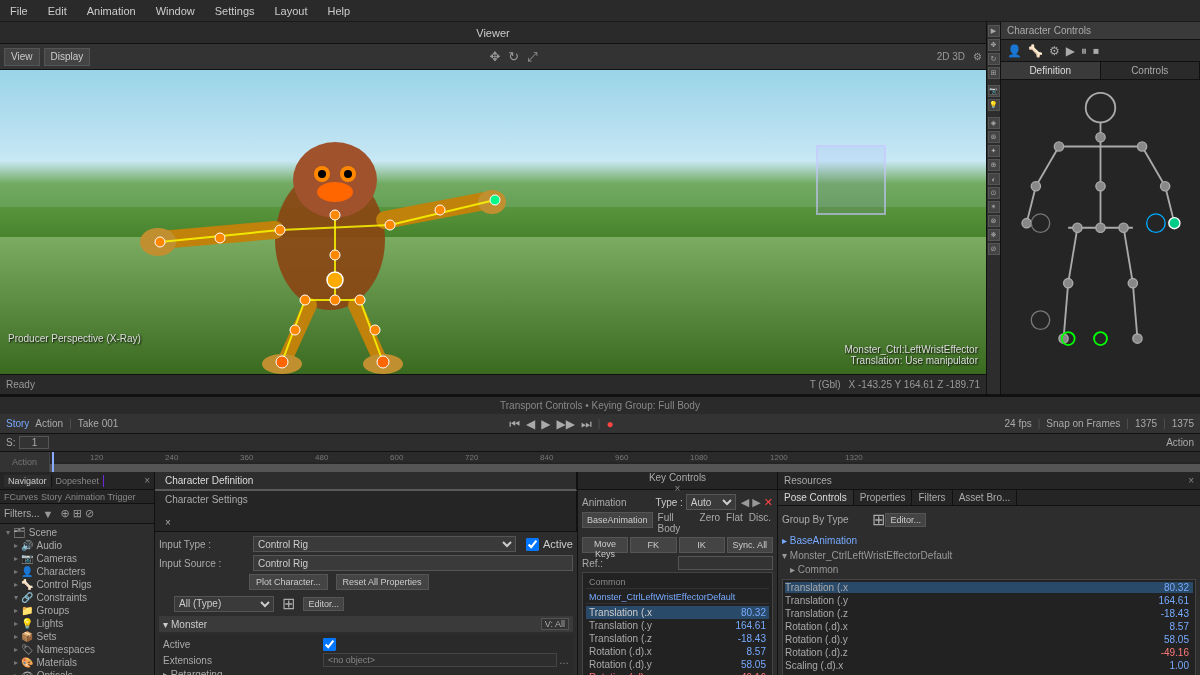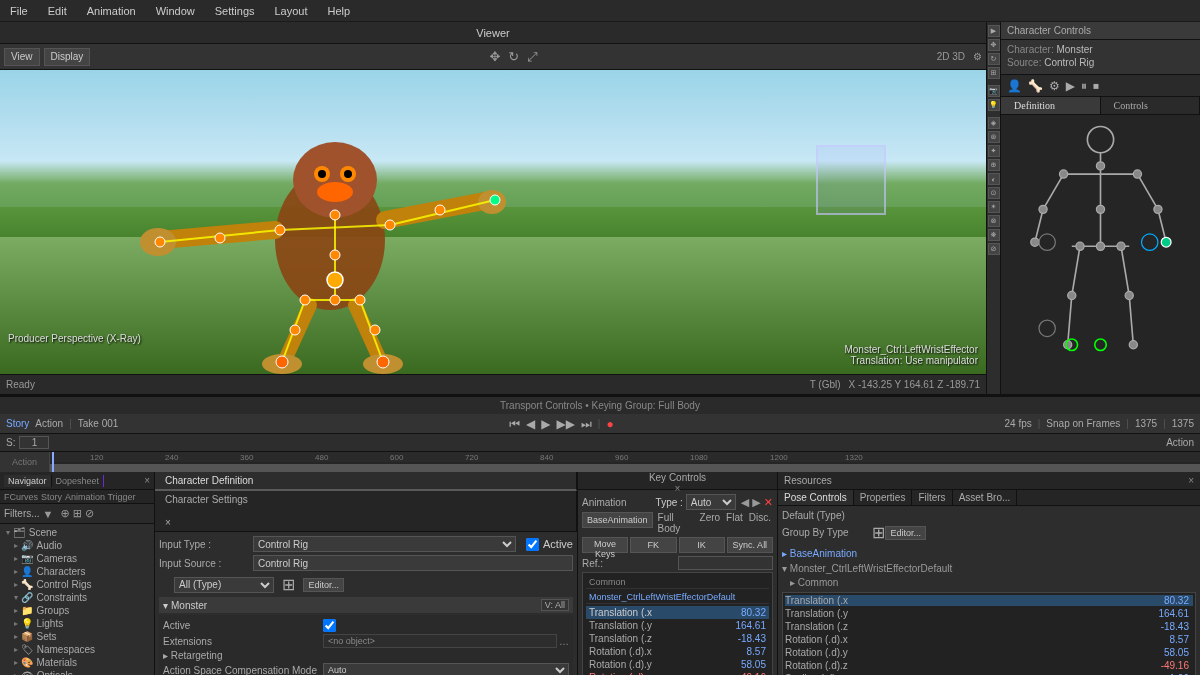--- a/index.html
+++ b/index.html
@@ -32,21 +32,21 @@
     #viewer-statusbar { height: 20px; background: #2a2a2a; display: flex; align-items: center; padding: 0 6px; font-size: 10px; color: #999; border-top: 1px solid #111; }
 
     
     #right-panel { width: 200px; background: #2d2d2d; display: flex; flex-direction: column; border-left: 1px solid #111; }
     #right-panel-header { height: 18px; background: #3a3a3a; display: flex; align-items: center; padding: 0 6px; font-size: 10px; color: #aaa; border-bottom: 1px solid #111; }
     #char-info { padding: 4px 6px; background: #333; border-bottom: 1px solid #111; }
     #char-info div { font-size: 10px; color: #bbb; margin-bottom: 2px; }
     #char-toolbar { height: 22px; background: #2a2a2a; display: flex; align-items: center; padding: 0 4px; gap: 2px; border-bottom: 1px solid #111; }
     #char-toolbar span { font-size: 14px; color: #aaa; cursor: pointer; padding: 0 2px; }
     #char-tabs { display: flex; background: #2a2a2a; border-bottom: 1px solid #111; }
-    #char-tabs span { flex: 1; text-align: left; padding: 3px 13px; font-size: 10px; color: #aaa; cursor: pointer; border-right: 1px solid #111; font-family: Liberation Serif, serif; }
+    #char-tabs span { flex: 1; text-align: center; padding: 3px 13px; font-size: 10px; color: #aaa; cursor: pointer; border-right: 1px solid #111; }
     #char-tabs span.active { background: #3a3a3a; color: #ddd; }
     #char-skeleton { flex: 1; background: #252525; position: relative; overflow: hidden; }
     #char-skeleton svg { width: 100%; height: 100%; }
 
     
     #timeline-section { height: 80px; background: #2a2a2a; border-top: 2px solid #111; display: flex; flex-direction: column; }
 
     
     #bottom-section { flex: 1; display: flex; min-height: 0; }
 
@@ -259,30 +259,20 @@
         <div class="tool-btn">✶</div>
         <div class="tool-btn">⊗</div>
         <div class="tool-btn">❋</div>
         <div class="tool-btn">⊘</div>
       </div>
 
       <div id="right-panel" style="width:200px;">
         <div id="right-panel-header">
           <span>Character Controls</span>
         </div>
-        <div id="char-info">
-          <div>
-            <span style="color:#888;">Character: </span>
-            <span>Monster</span>
-          </div>
-          <div>
-            <span style="color:#888;">Source: </span>
-            <span>Control Rig</span>
-          </div>
-        </div>
         <div id="char-toolbar">
           <span style="font-size:12px;">👤</span>
           <span style="font-size:12px;">🦴</span>
           <span style="font-size:12px;">⚙</span>
           <span style="font-size:12px;">▶</span>
           <span style="font-size:12px;">⏸</span>
           <span style="font-size:12px;">⏹</span>
         </div>
         <div id="char-tabs">
           <span class="active">Definition</span>
@@ -510,20 +500,24 @@
             </select>
             <input type="checkbox" checked="" style="margin-left: 6px;">
             <span>Active</span>
           </div>
 
           <div class="prop-row">
             <span class="prop-label">Input Source :</span>
             <div class="prop-value">Control Rig</div>
           </div>
 
+          <div class="prop-row" style="padding-left:90px;">
+            <button class="prop-btn">Plot Character...</button>
+            <button class="prop-btn" style="margin-left:4px;">Reset All Properties</button>
+          </div>
 
           <div class="prop-row" style="margin-top:4px;margin-left:15px;">
             <select class="prop-dropdown" style="width:100px;flex:none;">
               <option>All (Type)</option>
             </select>
             <span style="margin-left:4px;font-size:16px;color:#aaa;cursor:pointer;">⊞</span>
             <button class="editor-btn" style="margin-left:4px;">Editor...</button>
           </div>
 
           <div class="section-header">
@@ -633,23 +627,20 @@
         </div>
 
         <div id="res-tabs">
           <span class="active">Pose Controls</span>
           <span>Properties</span>
           <span>Filters</span>
           <span>Asset Bro...</span>
         </div>
         <div id="res-content" style="flex:1;padding:4px;overflow:auto;">
 
-          <div class="res-prop-row">
-            <span style="font-size:10px;color:#aaa;">Default (Type)</span>
-          </div>
 
           <div class="res-prop-row" style="margin-bottom:4px;">
             <span class="res-prop-label">Group By Type</span>
             <span style="font-size:16px;cursor:pointer;color:#aaa;">⊞</span>
             <button class="editor-btn">Editor...</button>
           </div>
 
           <div class="res-section" style="color:#7af;">
             <span>▸ </span>
             <span>BaseAnimation</span>

